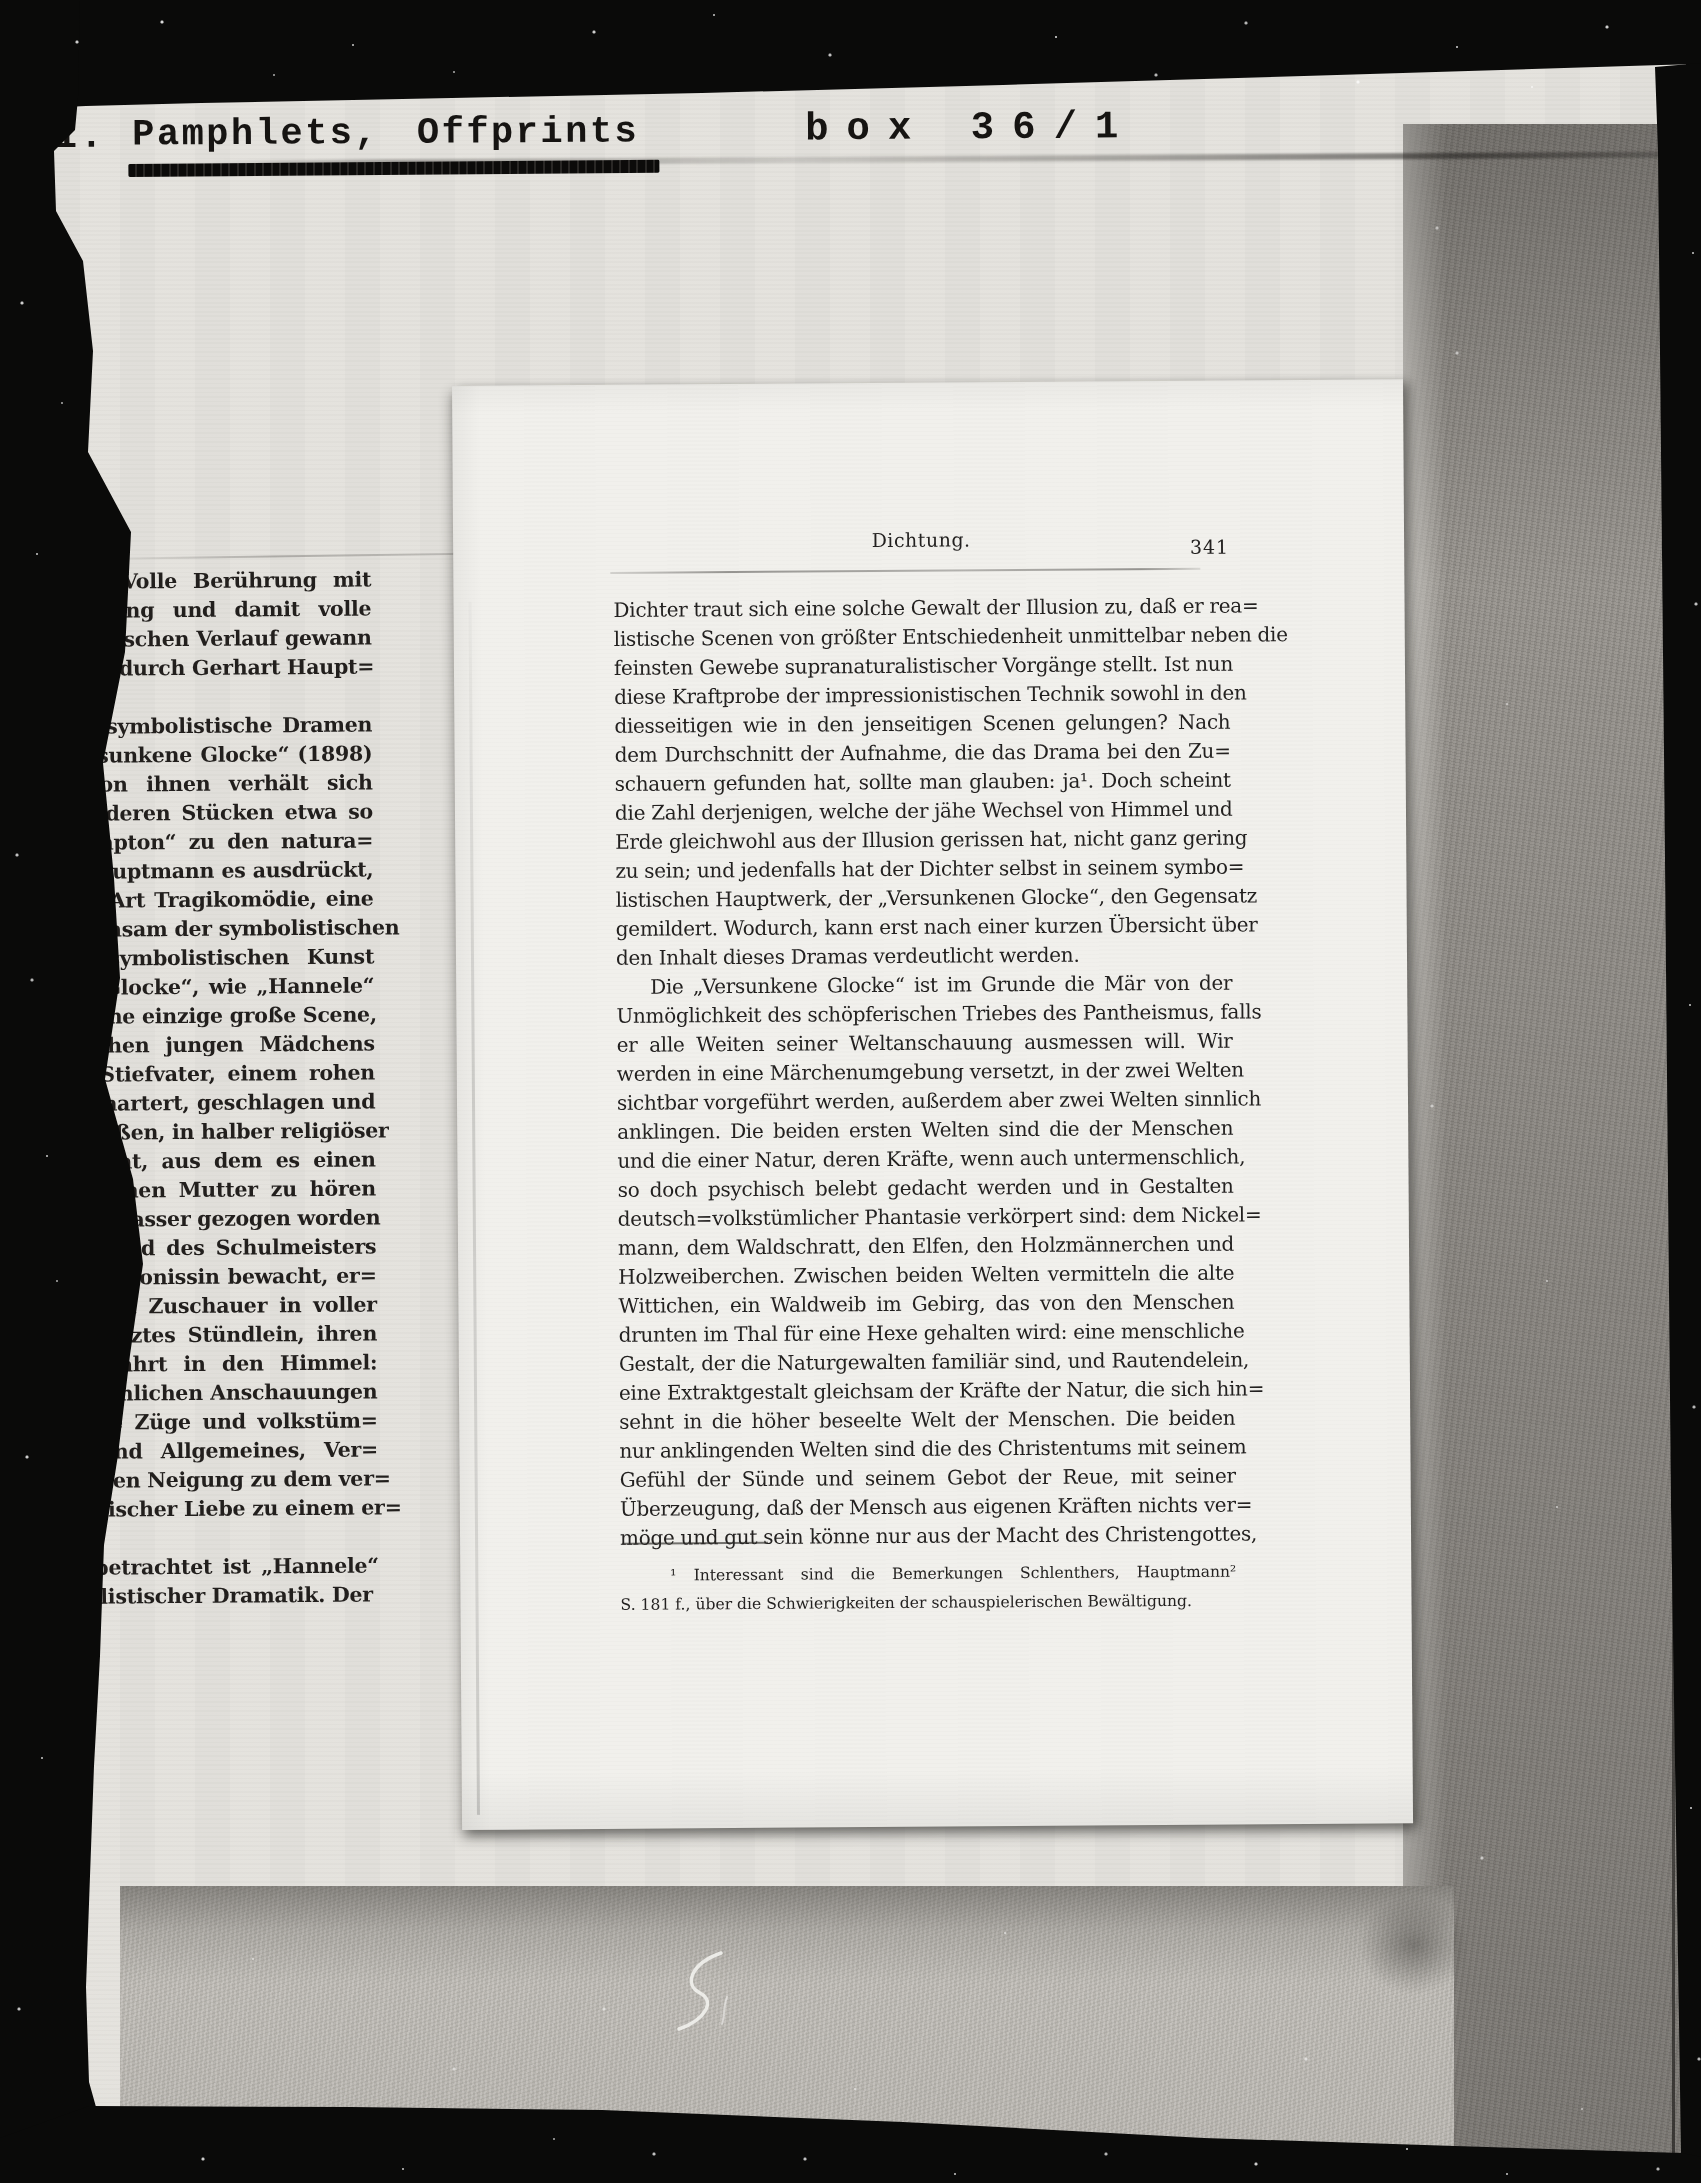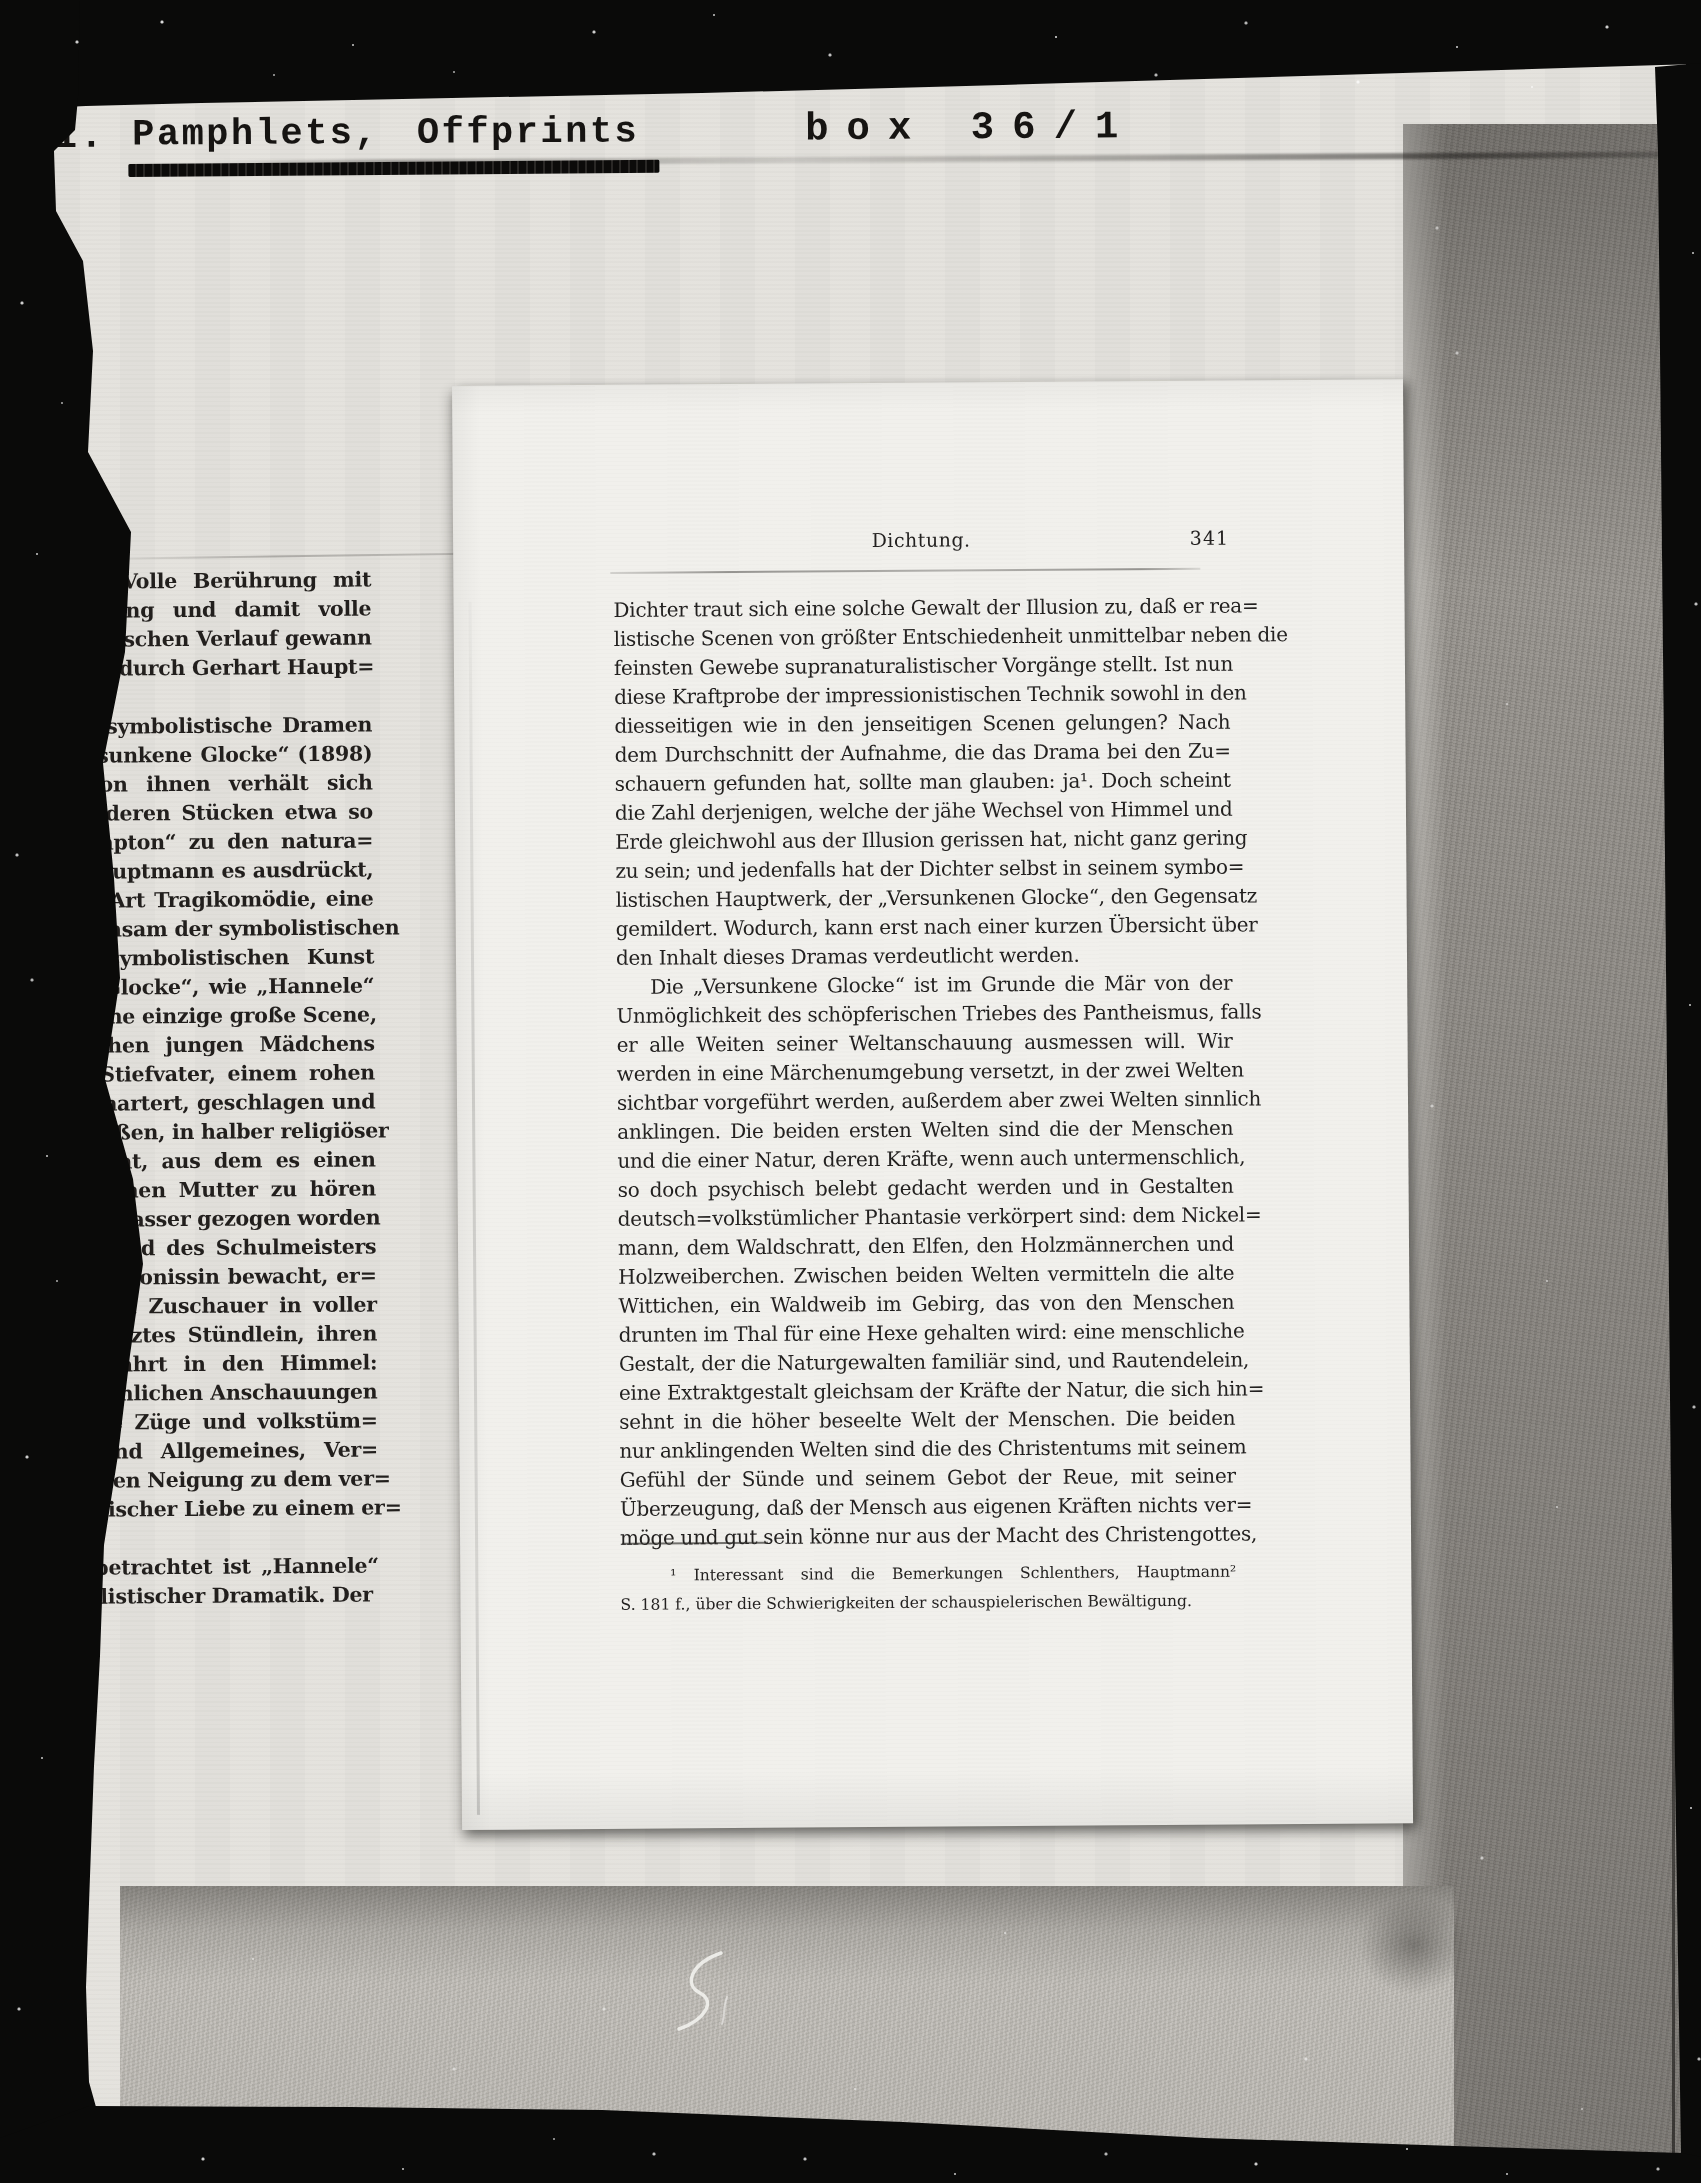--- a/index.html
+++ b/index.html
@@ -101,21 +101,21 @@
     box-shadow:0 7px 13px rgba(20,19,17,0.45), 7px 3px 10px rgba(20,19,17,0.25);
     color:#232120;
   }
   .page .fold{
     position:absolute;left:15px;top:216px;width:3px;bottom:15px;
     background:linear-gradient(180deg, rgba(0,0,0,0.02), rgba(0,0,0,0.14) 40%, rgba(0,0,0,0.10) 80%, rgba(0,0,0,0.16));
     filter:blur(0.5px);
   }
   .page .header-row{position:absolute;left:160px;top:146px;width:616px;height:28px;font-size:19px;}
   .page .running-title{position:absolute;left:0;width:100%;text-align:center;letter-spacing:0.5px;}
-  .page .folio{position:absolute;right:0;top:0;letter-spacing:1px;}
+  .page .folio{position:absolute;right:0;top:9px;letter-spacing:1px;}
   .page .header-rule{
     position:absolute;left:157px;top:187px;width:590px;height:1.5px;
     background:linear-gradient(90deg, rgba(40,38,35,0.15), rgba(40,38,35,0.45) 20%, rgba(40,38,35,0.30) 60%, rgba(40,38,35,0.45) 90%, rgba(40,38,35,0.12));
   }
   .page .body{
     position:absolute;left:160px;top:211px;width:616px;
     font-size:20px;letter-spacing:-0.3px;--lh:29px;
   }
   .page .fn-rule{position:absolute;left:162px;top:1158px;width:146px;height:1.5px;background:rgba(45,43,40,0.65);}
   .page .footnote{

